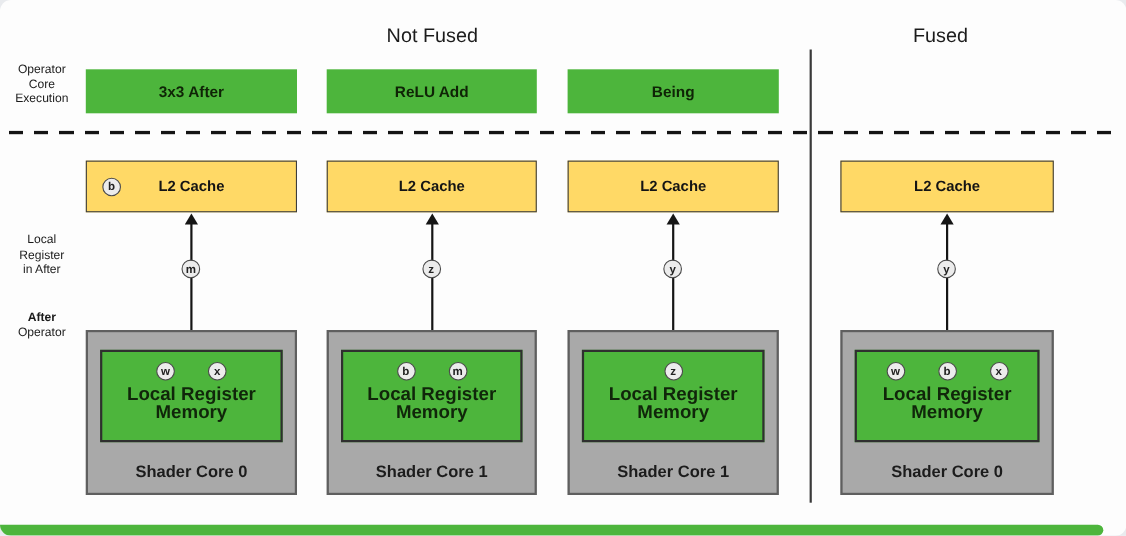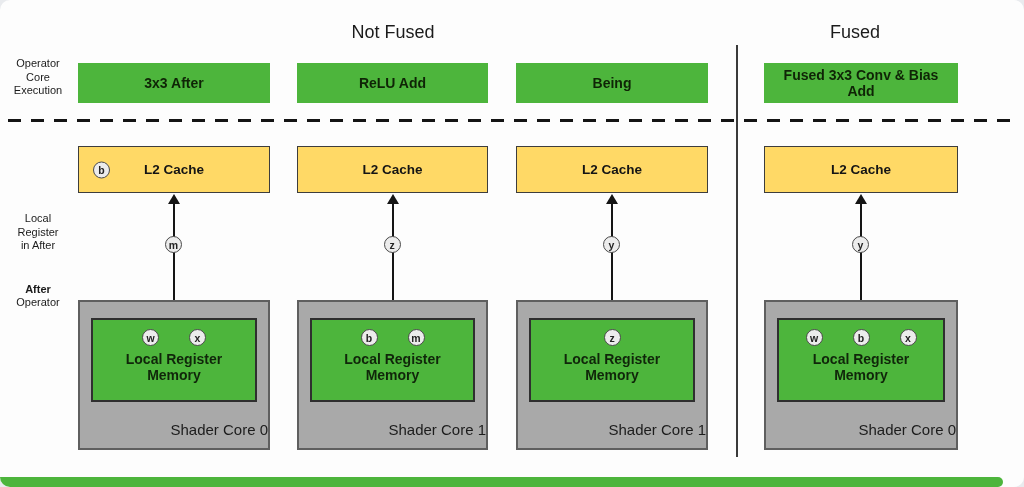--- a/index.html
+++ b/index.html
@@ -55,22 +55,22 @@
   .core-box{
     position:absolute;top:300px;left:0;right:0;height:150px;background:var(--gray);
     border:2px solid #5f5f5f;box-sizing:border-box;
   }
   .reg-box{
     position:absolute;left:11px;right:11px;top:16px;height:84px;background:var(--green);
     border:2px solid #2f2f2f;box-sizing:border-box;
     display:flex;flex-direction:column;align-items:center;padding-top:9px;
   }
   .reg-tokens{display:flex;gap:30px;margin-bottom:5px;min-height:17px;}
-  .reg-label{font-size:14px;font-weight:600;color:#10260a;text-align:center;line-height:16px;width:130px;}
-  .core-label{position:absolute;left:0;right:0;bottom:10px;text-align:right;font-size:15px;font-weight:400;color:#1c1c1c;}
+  .reg-label{font-size:17px;font-weight:600;color:#10260a;text-align:center;line-height:16px;width:130px;}
+  .core-label{position:absolute;left:0;right:0;bottom:10px;text-align:center;font-size:15px;font-weight:700;color:#1c1c1c;}
   .bottom-bar{position:absolute;left:0;top:477px;width:1003px;height:10px;background:var(--green);border-radius:0 5px 5px 0;}
 </style>
 </head>
 <body>
 
 <div class="canvas">
 
   <div class="title title-not-fused">Not Fused</div>
   <div class="title title-fused">Fused</div>
 
@@ -151,23 +151,20 @@
         <div class="reg-tokens">
           <span class="token">z</span>
         </div>
         <div class="reg-label">Local Register Memory</div>
       </div>
       <div class="core-label">Shader Core 1</div>
     </div>
   </div>
 
   <div class="col col-4">
-    <div class="op-box">
-      <span>Fused 3x3 Conv &amp; Bias Add</span>
-    </div>
     <div class="l2-box">
       <span>L2 Cache</span>
     </div>
     <div class="arrow-line"></div>
     <div class="arrow-head"></div>
     <span class="token arrow-token">y</span>
     <div class="core-box">
       <div class="reg-box">
         <div class="reg-tokens">
           <span class="token">w</span>

